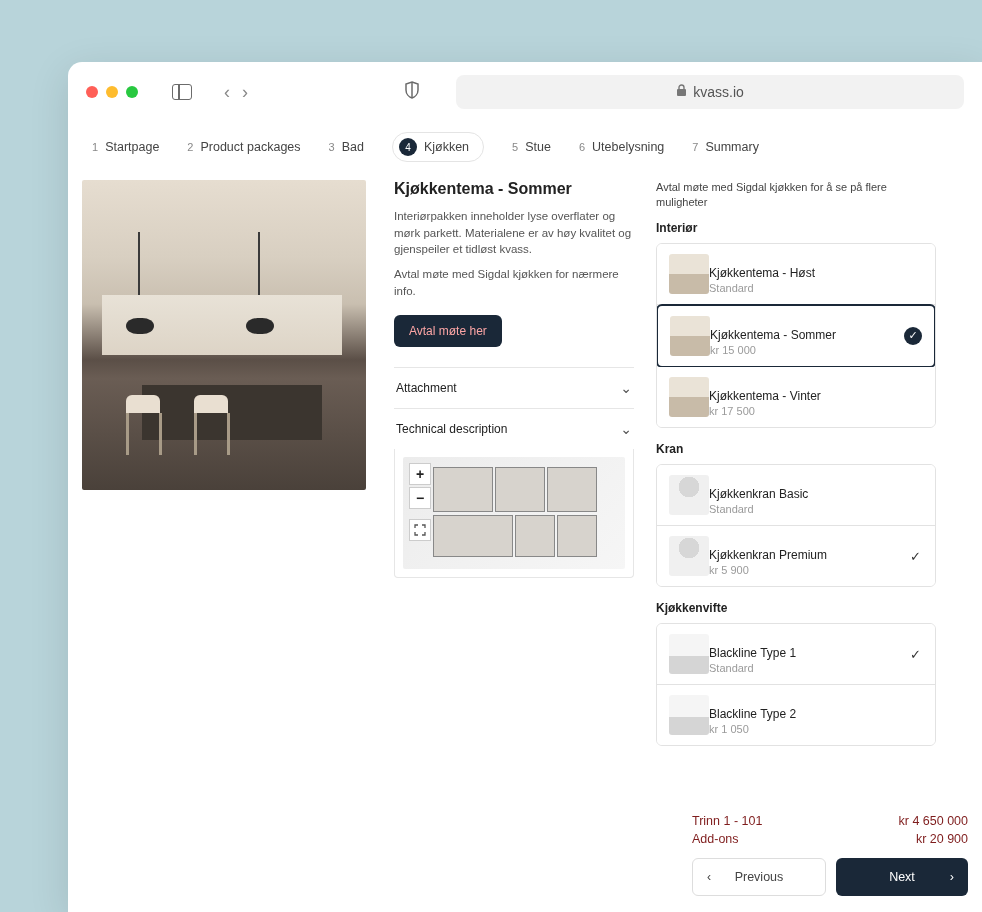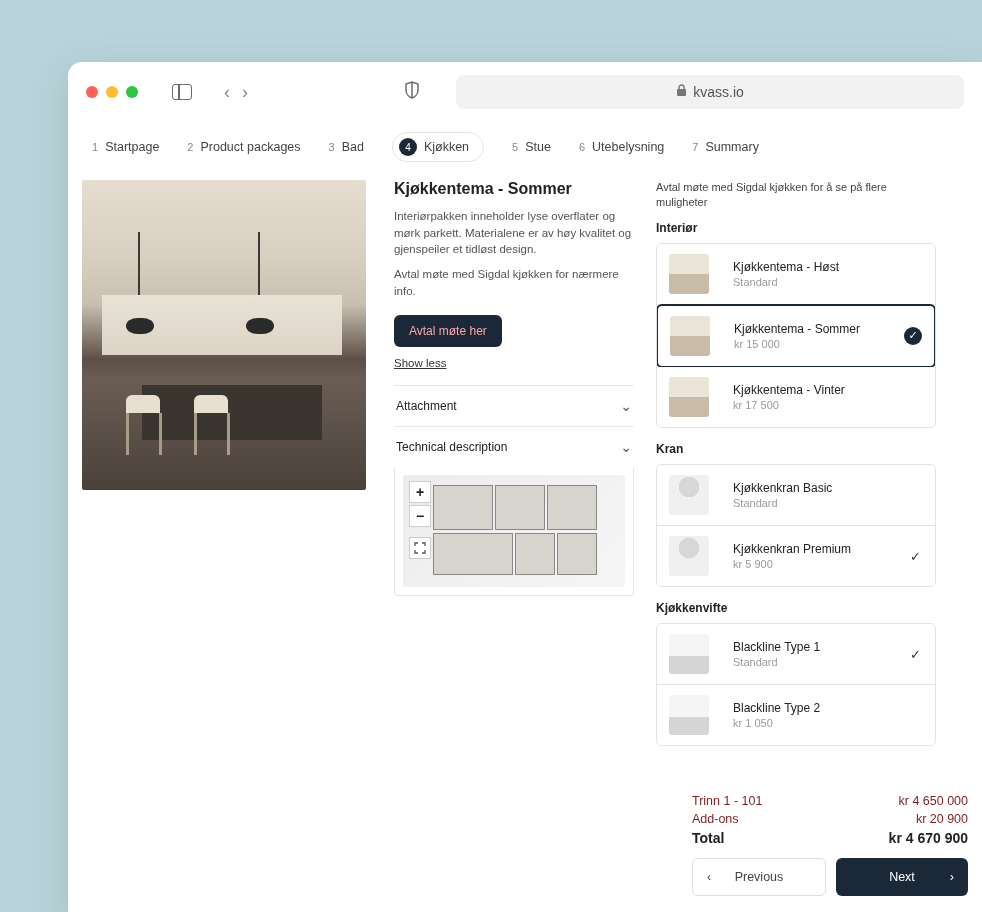--- a/index.html
+++ b/index.html
@@ -162,21 +162,21 @@
   background: #fff; border: 1px solid #ccc;
   display: flex; align-items: center; justify-content: center;
   font-size: 14px; font-weight: bold; cursor: pointer;
 }
 
 .sidebar-right { font-size: 12px; }
 .sb-intro { font-size: 11px; color: #444; margin-bottom: 8px; line-height: 1.4; }
 .sb-section-title { font-size: 12px; font-weight: 700; margin: 10px 0 8px; }
 .opt-group { border: 1px solid #e2e2e2; border-radius: 6px; overflow: hidden; margin-bottom: 14px; }
 .opt-card {
-  display: flex; align-items: center; gap: 24px;
+  display: flex; align-items: flex-end; gap: 0;
   padding: 10px 12px;
   border-bottom: 1px solid #e2e2e2;
   cursor: pointer; position: relative;
   background: #fff;
 }
 .opt-card:last-child { border-bottom: none; }
 .opt-card.selected { border: 2px solid #1a2838; border-radius: 6px; margin: -1px; }
 .opt-thumb {
   width: 40px; height: 40px; border-radius: 3px; flex-shrink: 0;
   background: linear-gradient(180deg,#eae3d7 50%,#c8bba8 50%);
@@ -286,24 +286,23 @@
 
     <div class="hero-img">
       <div class="hero-counter"></div>
       <div class="hero-island"></div>
       <div class="hero-stool s1"></div>
       <div class="hero-stool s2"></div>
     </div>
 
     <div class="detail">
       <h2>Kjøkkentema - Sommer</h2>
-      <p>Interiørpakken inneholder lyse overflater og mørk parkett. Materialene er av høy kvalitet og gjenspeiler et tidløst design.</p>
+      <p>Interiørpakken inneholder lyse overflater og mørk parkett. Materialene er av høy kvalitet og gjenspeiler et tidløst kvass.</p>
       <p>Avtal møte med Sigdal kjøkken for nærmere info.</p>
       <button class="btn-dark">Avtal møte her</button>
-      <div><span class="show-less">Show less</span></div>
 
       <div class="accordion">
         <div class="acc-item">
           <span>Attachment</span>
           <span class="chev">⌄</span>
         </div>
         <div class="acc-item">
           <span>Technical description</span>
           <span class="chev">⌄</span>
         </div>
@@ -399,24 +398,20 @@
 
   <div class="summary-box">
     <div class="summary-row">
       <span>Trinn 1 - 101</span>
       <span>kr 4 650 000</span>
     </div>
     <div class="summary-row">
       <span>Add-ons</span>
       <span>kr 20 900</span>
     </div>
-    <div class="summary-row summary-total">
-      <span>Total</span>
-      <span>kr 4 670 900</span>
-    </div>
     <div class="summary-btns">
       <button class="btn-prev">
         <span class="btn-arrow-l">‹</span>
         <span>Previous</span>
       </button>
       <button class="btn-next">
         <span>Next</span>
         <span class="btn-arrow-r">›</span>
       </button>
     </div>

